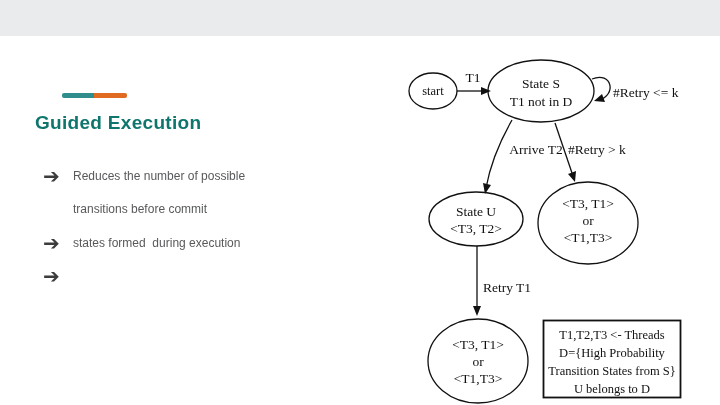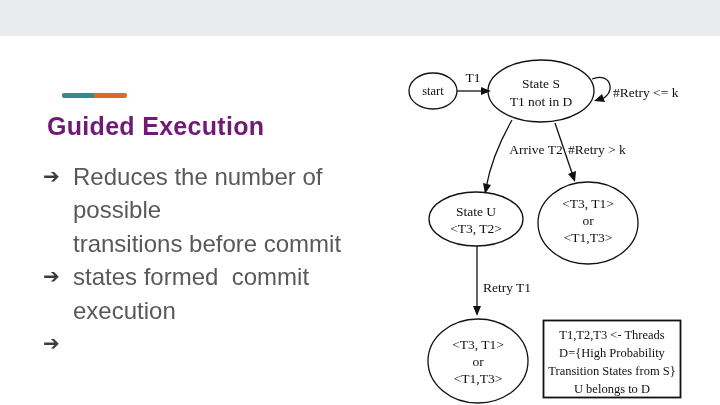--- a/index.html
+++ b/index.html
@@ -28,25 +28,24 @@
     border-radius: 2px;
     overflow: hidden;
     display: flex;
   }
   .accent-bar .seg-teal   { width: 32px; height: 5px; background: #2f8e8c; }
   .accent-bar .seg-orange { width: 33px; height: 5px; background: #e06a20; }
 
   .title {
     position: absolute;
     left: 35px; top: 112px;
-    font-size: 25px;
+    font-size: 19px;
     font-weight: 700;
     letter-spacing: 0.3px;
-    color: #701a75;
-    margin-left: 12px;
+    color: #0f766e;
   }
 
   .bullets {
     position: absolute;
     left: 43px; top: 160px;
     width: 365px;
   }
   .bullet {
     display: flex;
     align-items: flex-start;
@@ -55,21 +54,21 @@
     width: 30px;
     flex: 0 0 30px;
     font-size: 20px;
     line-height: 33.4px;
     color: #3c3c3c;
   }
   .bullet .lines {
     flex: 1;
   }
   .bullet .line {
-    font-size: 24px;
+    font-size: 12px;
     line-height: 33.4px;
     color: #58595b;
     white-space: pre-wrap;
   }
 
   .diagram {
     position: absolute;
     left: 400px; top: 55px;
     width: 300px; height: 350px;
   }
@@ -115,21 +114,21 @@
     <div class="bullet">
       <span class="glyph">➔</span>
       <div class="lines">
         <div class="line">Reduces the number of possible</div>
         <div class="line">transitions before commit</div>
       </div>
     </div>
     <div class="bullet">
       <span class="glyph">➔</span>
       <div class="lines">
-        <div class="line">states formed  commit execution</div>
+        <div class="line">states formed  during execution</div>
       </div>
     </div>
     <div class="bullet">
       <span class="glyph">➔</span>
       <div class="lines">
       </div>
     </div>
   </div>
 
   <svg class="diagram" viewBox="400 55 300 350" xmlns="http://www.w3.org/2000/svg">

